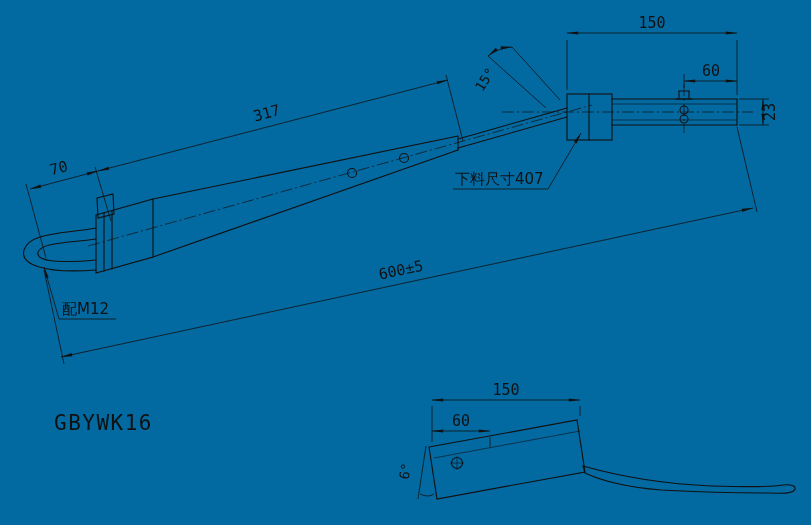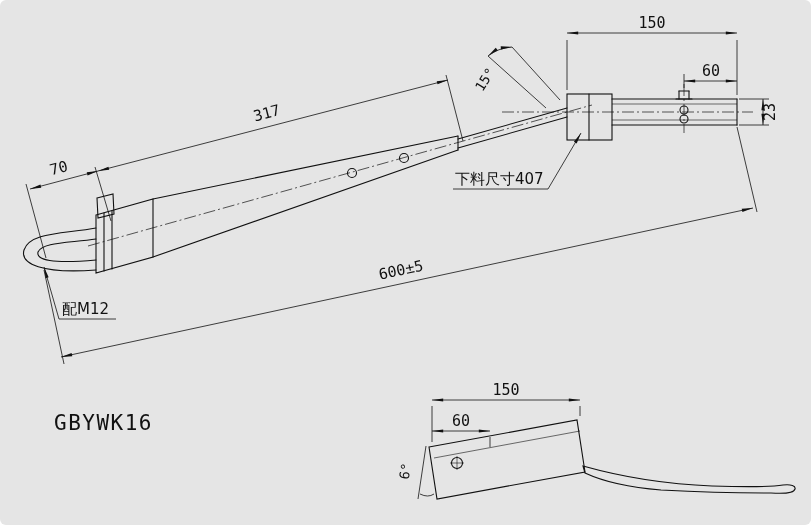--- a/index.html
+++ b/index.html
@@ -1,16 +1,16 @@
 <!DOCTYPE html>
 <html><head>
 <meta charset="utf-8">
 <style>
   html,body { margin:0; padding:0; background:#ffffff; }
-  .sheet { position:relative; width:811px; height:525px; background:#e5e5e5; overflow:hidden;border-radius:6px; }
+  .sheet { position:relative; width:811px; height:525px; background:#0369a1; overflow:hidden; }
   svg { display:block; }
   .ol { stroke:#111111; stroke-width:1.1; fill:none; stroke-linecap:round; }
   .dl { stroke:#111111; stroke-width:0.8; fill:none; }
   .cl { stroke:#111111; stroke-width:0.7; fill:none; stroke-dasharray:12 3 2 3; }
   .thin { stroke:#111111; stroke-width:0.6; fill:none; }
   text { font-family:"DejaVu Sans Mono","Liberation Mono",monospace; font-size:15px; fill:#111111; }
   .cjk { font-family:"DejaVu Sans","Liberation Sans",sans-serif; font-size:15px; }
   .partno { font-size:21px; letter-spacing:1.5px; }
   .ang { font-size:13.5px; }
 </style>

